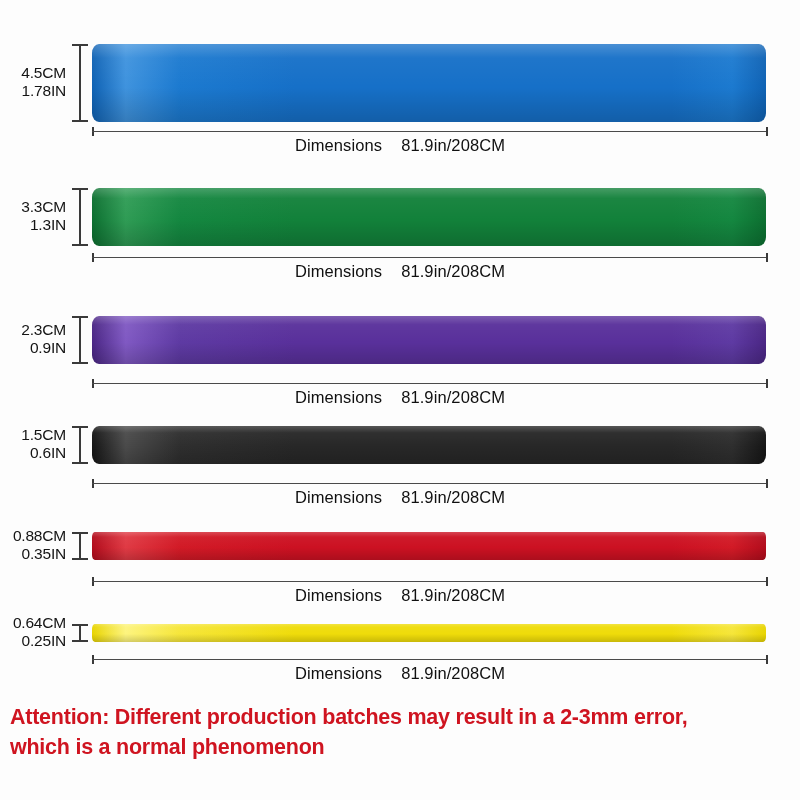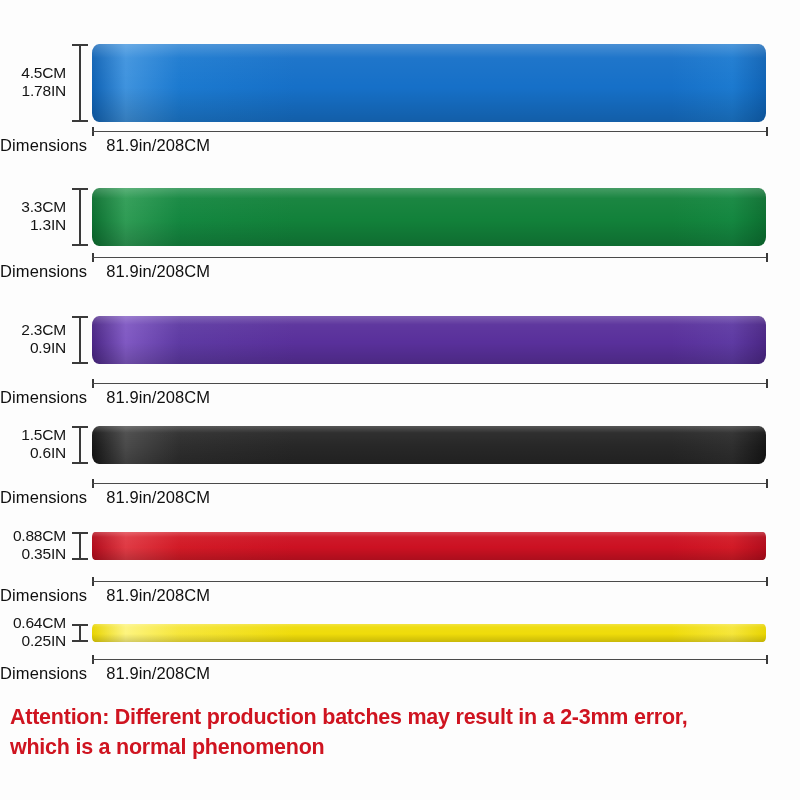--- a/index.html
+++ b/index.html
@@ -99,21 +99,21 @@
     background: #3a3a3a;
   }
   .hdim .tick.left  { left: 0; }
   .hdim .tick.right { right: 0; }
 
   
   .caption {
     position: absolute;
     left: 0;
     width: 800px;
-    text-align: left;
+    text-align: center;
     color: #101010;
     font-size: 16.5px;
     letter-spacing: 0.1px;
     white-space: nowrap;
   }
   .caption .gap { display: inline-block; width: 19px; }
 
   
   #attention {
     position: absolute;

